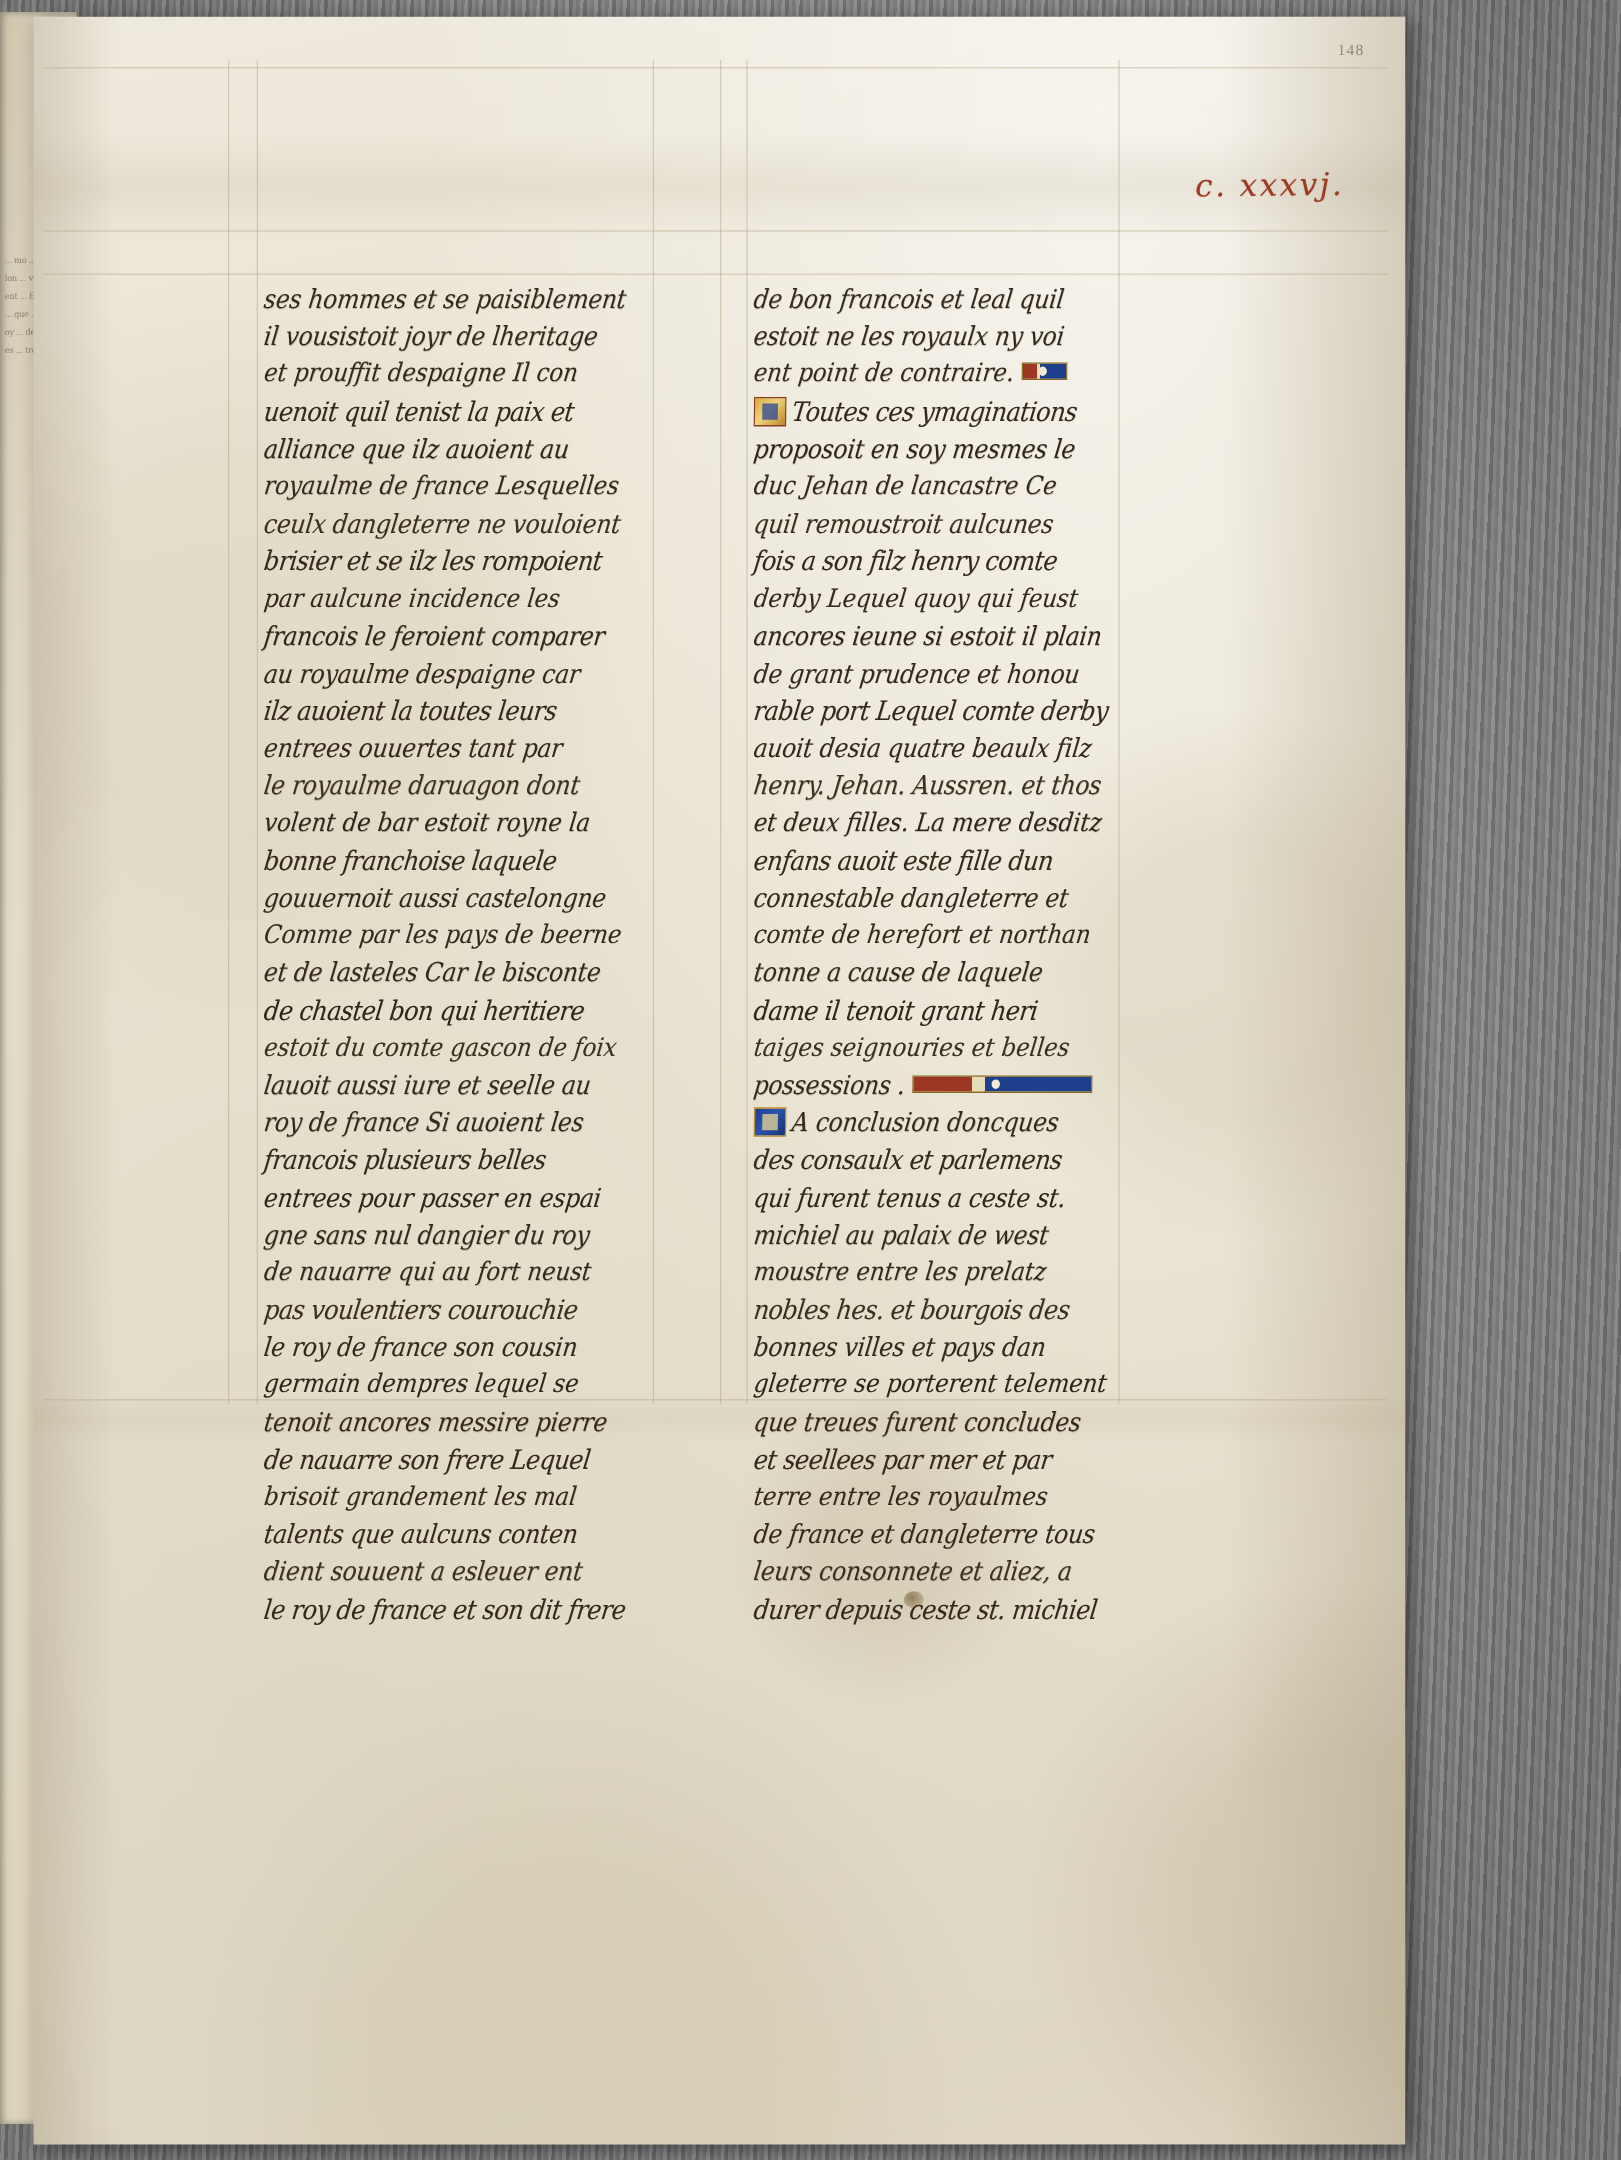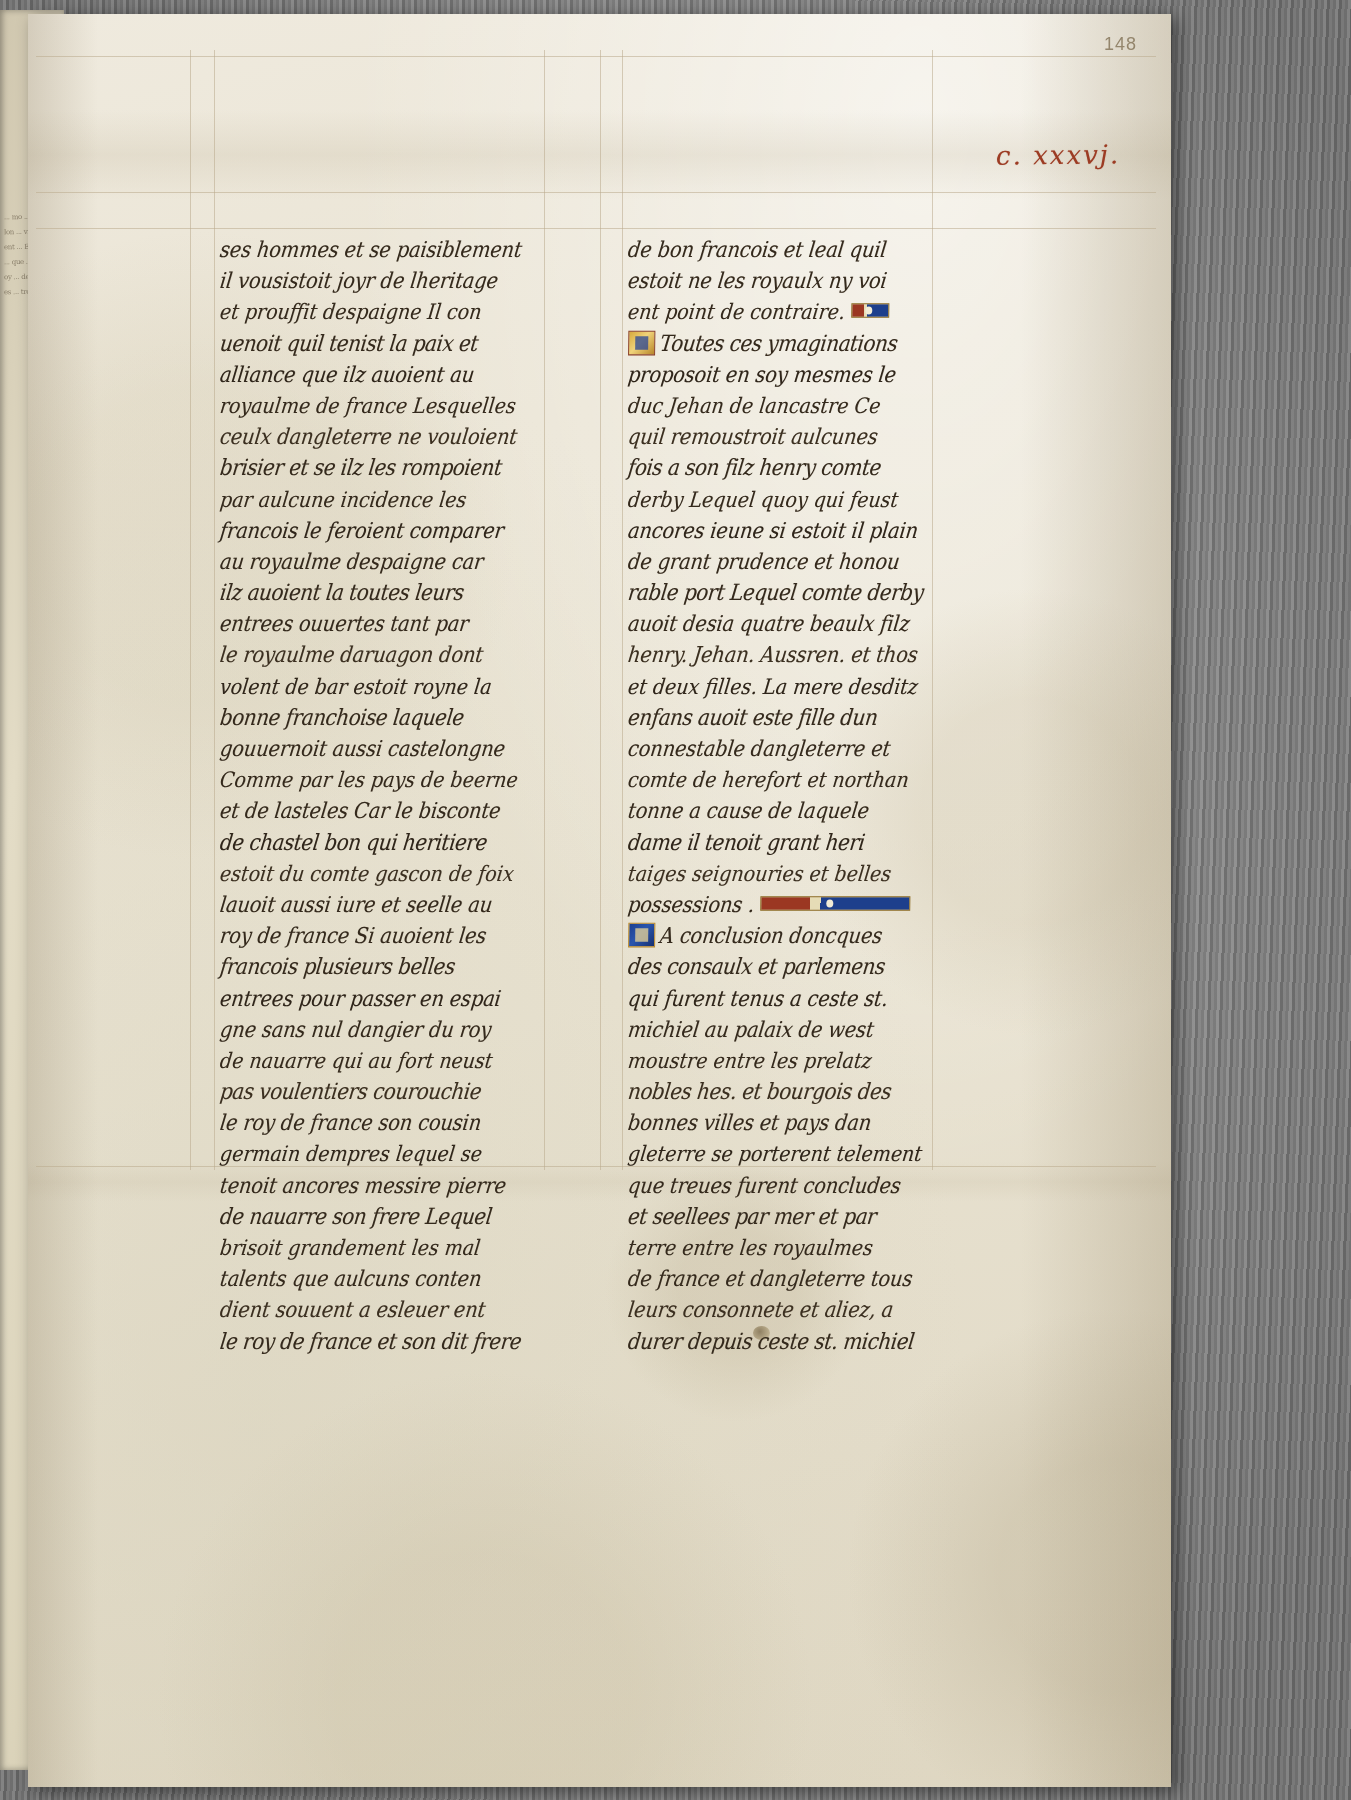--- a/index.html
+++ b/index.html
@@ -103,22 +103,22 @@
     opacity: 0.55;
   }
   .rule.v { width: 1px; }
   .rule.h { height: 1px; }
 
   
   #folio-number {
     position: absolute;
     right: 34px;
     top: 20px;
-    font-family: Liberation Sans, sans-serif;
-    font-size: 18px;
+    font-family: Liberation Serif, serif;
+    font-size: 13px;
     color: #7b6a4d;
     opacity: 0.75;
     letter-spacing: 1px;
   }
 
   
   #chapter-rubric {
     position: absolute;
     left: 968px;
     top: 126px;

